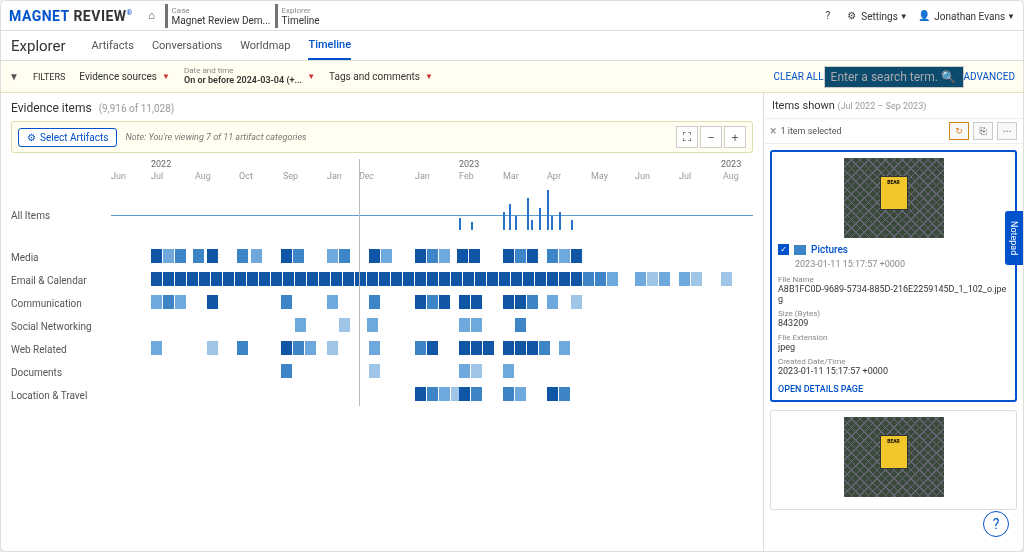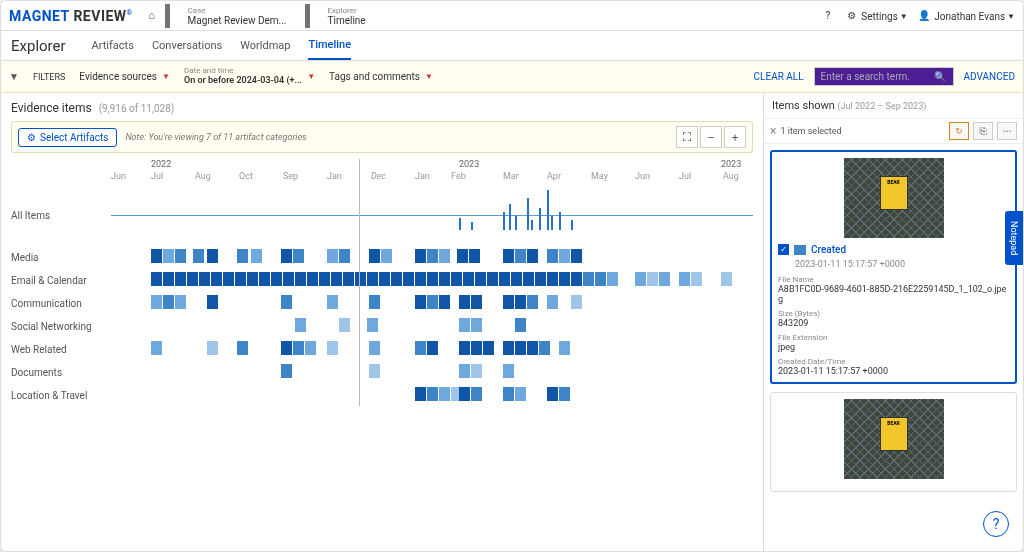--- a/index.html
+++ b/index.html
@@ -1,39 +1,39 @@
 <!DOCTYPE html>
 <html><head>
 <meta charset="utf-8">
 <style>
 *{margin:0;padding:0;box-sizing:border-box;font-family:-apple-system,BlinkMacSystemFont,"Segoe UI",Roboto,Arial,sans-serif}
 body{background:#fff;font-size:11px;color:#333;width:1024px;height:552px;overflow:hidden;position:relative;border:1px solid #ddd;border-radius:6px;box-shadow:0 4px 20px rgba(0,0,0,0.3)}
 .topbar{height:30px;border-bottom:1px solid #ddd;display:flex;align-items:center;padding:0 8px}
 .logo{font-weight:700;font-size:14px;color:#0052cc;letter-spacing:0.5px;margin-right:6px}
 .logo span{color:#333}
 .home-icon{width:18px;height:18px;display:flex;align-items:center;justify-content:center;margin:0 4px;color:#555}
-.breadcrumb-item{border-left:5px solid #737373;padding:2px 18px;font-size:9px}
+.breadcrumb-item{border-left:3px solid #737373;padding:2px 4px;font-size:9px}
 .breadcrumb-item .bc-label{color:#888;font-size:8px;display:block}
 .breadcrumb-item .bc-value{color:#333;font-size:10px}
 .topbar-right{margin-left:auto;display:flex;align-items:center;gap:10px;font-size:10px;color:#333}
 .tb-icon{width:14px;height:14px;display:inline-flex;align-items:center;justify-content:center}
 .dropdown-caret{font-size:8px;margin-left:2px}
 .navbar{height:30px;border-bottom:1px solid #ddd;display:flex;align-items:center;padding:0 10px;gap:18px;font-size:11px}
 .nav-title{font-size:15px;font-weight:400;color:#333;margin-right:8px}
 .nav-item{color:#555;padding:7px 0;cursor:pointer}
 .nav-item.active{color:#0052cc;border-bottom:2px solid #0052cc;font-weight:500}
 .filterbar{height:32px;background:#fffef0;border-bottom:1px solid #e8e4b8;display:flex;align-items:center;padding:0 8px;gap:14px;font-size:10px}
 .filter-icon{color:#555;font-size:10px}
 .filter-item{color:#333;display:flex;align-items:center;gap:3px}
 .filter-dt{display:flex;flex-direction:column;line-height:1.1}
 .filter-dt-label{color:#888;font-size:8px}
 .filter-dt-value{font-weight:600;font-size:9px}
-.filterbar-right{margin-left:auto;display:flex;align-items:center;gap:10px}
+.filterbar-right{margin-left:auto;display:flex;align-items:center;}
 .clear-all{color:#0052cc;font-size:10px;cursor:pointer}
-.search-box{border:1px solid #ccc;background:#4c1d95;padding:3px 6px;width:140px;font-size:10px;color:#aaa;display:flex;align-items:center;justify-content:space-between}
+.search-box{border:1px solid #ccc;background:#0c4a6e;padding:3px 6px;width:140px;font-size:12px;color:#aaa;display:flex;align-items:center;justify-content:space-between}
 .advanced{color:#0052cc;font-size:10px}
 .main{display:flex;height:calc(100% - 92px)}
 .left{flex:1;padding:8px 10px;overflow:hidden;position:relative}
 .right{width:260px;border-left:1px solid #ddd;display:flex;flex-direction:column}
 .evidence-header{font-size:12px;color:#333;margin-bottom:6px}
 .evidence-count{color:#999;font-size:10px;margin-left:4px}
 .artifacts-bar{background:#fffef0;border:1px solid #e0dcb0;border-radius:3px;padding:4px 6px;display:flex;align-items:center;gap:8px;margin-bottom:6px}
 .select-artifacts{border:1px solid #0052cc;color:#0052cc;background:#fff;padding:3px 8px;font-size:10px;border-radius:3px;display:flex;align-items:center;gap:4px;cursor:pointer}
 .artifacts-note{font-size:9px;color:#777;font-style:italic}
 .zoom-controls{margin-left:auto;display:flex;gap:2px}
@@ -155,23 +155,23 @@
       <div class="timeline-axis" id="axis">
           <div class="year-label" style="left: 40px;">2022</div>
           <div class="year-label" style="left: 348px;">2023</div>
           <div class="year-label" style="left: 610px;">2023</div>
           <div class="month-label" style="left: 0px;">Jun</div>
           <div class="month-label" style="left: 40px;">Jul</div>
           <div class="month-label" style="left: 84px;">Aug</div>
           <div class="month-label" style="left: 128px;">Oct</div>
           <div class="month-label" style="left: 172px;">Sep</div>
           <div class="month-label" style="left: 216px;">Jan</div>
-          <div class="month-label" style="left: 260px; font-style: italic;">Dec</div>
+          <div class="month-label" style="left: 248px; font-style: italic;">Dec</div>
           <div class="month-label" style="left: 304px;">Jan</div>
-          <div class="month-label" style="left: 340px;">Feb</div>
+          <div class="month-label" style="left: 348px;">Feb</div>
           <div class="month-label" style="left: 392px;">Mar</div>
           <div class="month-label" style="left: 436px;">Apr</div>
           <div class="month-label" style="left: 480px;">May</div>
           <div class="month-label" style="left: 524px;">Jun</div>
           <div class="month-label" style="left: 568px;">Jul</div>
           <div class="month-label" style="left: 612px;">Aug</div>
         </div>
       <div class="timeline-rows" id="rows">
           <div class="trow tall">
             <div class="trow-label">All Items</div>
@@ -370,31 +370,32 @@
       <div class="item-card">
         <div class="item-thumb">
             <div class="fence"></div>
             <div class="sign">
               <div class="sign-text">BEAR</div>
             </div>
           </div>
         <div class="item-title-row">
           <div class="checkbox">✓</div>
           <div class="item-type-icon"></div>
-          <span class="item-title">Created</span>
+          <span class="item-title">Pictures</span>
         </div>
         <div class="item-timestamp">2023-01-11 15:17:57 +0000</div>
         <div class="meta-label">File Name</div>
-        <div class="meta-value">A8B1FC0D-9689-4601-885D-216E2259145D_1_102_o.jpeg</div>
+        <div class="meta-value">A8B1FC0D-9689-5734-885D-216E2259145D_1_102_o.jpeg</div>
         <div class="meta-label">Size (Bytes)</div>
         <div class="meta-value">843209</div>
         <div class="meta-label">File Extension</div>
         <div class="meta-value">jpeg</div>
         <div class="meta-label">Created Date/Time</div>
         <div class="meta-value">2023-01-11 15:17:57 +0000</div>
+        <div class="open-details">OPEN DETAILS PAGE</div>
       </div>
       <div class="item-card unselected">
         <div class="item-thumb">
             <div class="fence"></div>
             <div class="sign">
               <div class="sign-text">BEAR</div>
             </div>
           </div>
       </div>
     </div>

